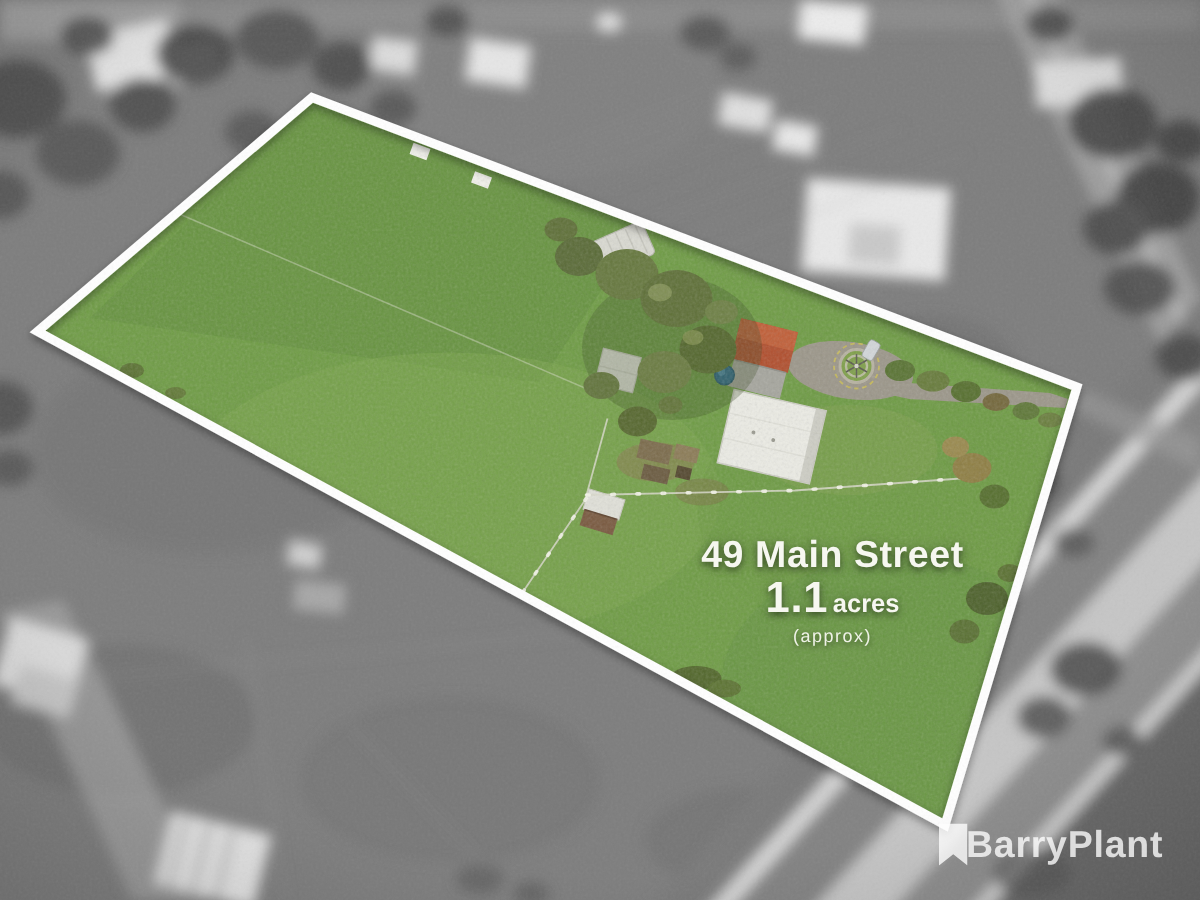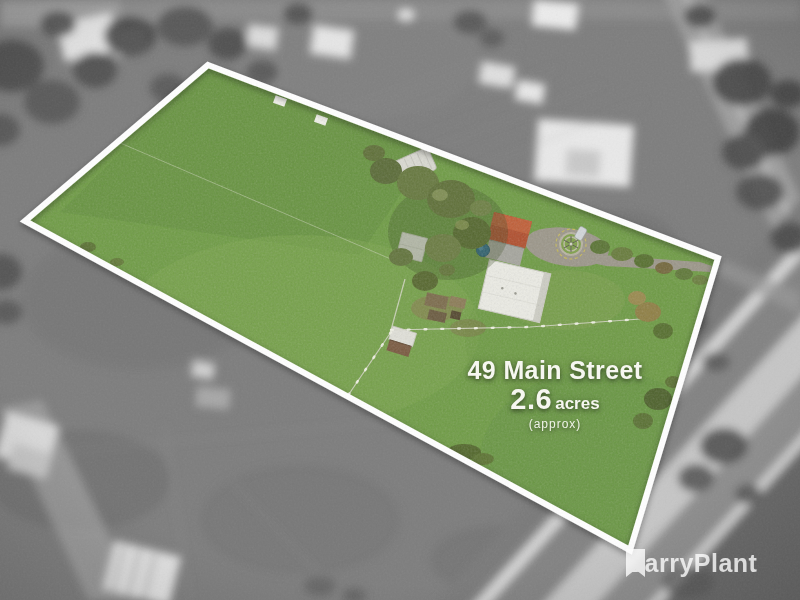--- a/index.html
+++ b/index.html
@@ -14,21 +14,21 @@
     text-align:center;color:#f6f7f0;
     text-shadow:0 2px 4px rgba(0,0,0,.45),0 0 10px rgba(0,0,0,.18);
   }
   .addr{font-size:25px;font-weight:700;line-height:24px;letter-spacing:.4px;}
   .area-row{margin-top:5px;line-height:24px;}
   .area-val{font-size:29px;font-weight:700;letter-spacing:.5px;}
   .area-unit{font-size:17px;font-weight:700;margin-left:3px;}
   .area-approx{font-size:12px;font-weight:400;letter-spacing:1px;margin-top:1px;opacity:.95;}
   .logo{
     position:absolute;left:626px;top:549px;display:flex;align-items:center;gap:9px;
-    opacity:.78;color:#ffffff;
+    opacity:.78;color:#ffffff;padding-left:18px;
   }
   .logo-text{font-size:25px;font-weight:700;letter-spacing:.5px;line-height:28px;}
 </style>
 </head>
 <body>
 
 <div class="stage">
 
 <svg width="800" height="600" viewBox="0 0 800 600">
   <defs>
@@ -295,21 +295,21 @@
 
   <polygon points="208,65 718,258 630,550 25,221" fill="none" stroke="#ffffff" stroke-width="6" stroke-linejoin="miter" filter="url(#bshadow)"></polygon>
 
   <rect x="0" y="0" width="800" height="600" fill="url(#vig)"></rect>
   <rect x="0" y="0" width="800" height="600" filter="url(#grain)" opacity=".08"></rect>
 </svg>
 
 <div class="overlay-text">
   <div class="addr">49 Main Street</div>
   <div class="area-row">
-    <span class="area-val">2.6</span><span class="area-unit">acres</span>
+    <span class="area-val">1.1</span><span class="area-unit">acres</span>
   </div>
   <div class="area-approx">(approx)</div>
 </div>
 
 <div class="logo">
   <svg width="19" height="28" viewBox="0 0 19 28">
     <polygon points="0,0 19,0 19,28 9.5,20.5 0,28" fill="#ffffff"></polygon>
   </svg>
   <span class="logo-text">BarryPlant</span>
 </div>

